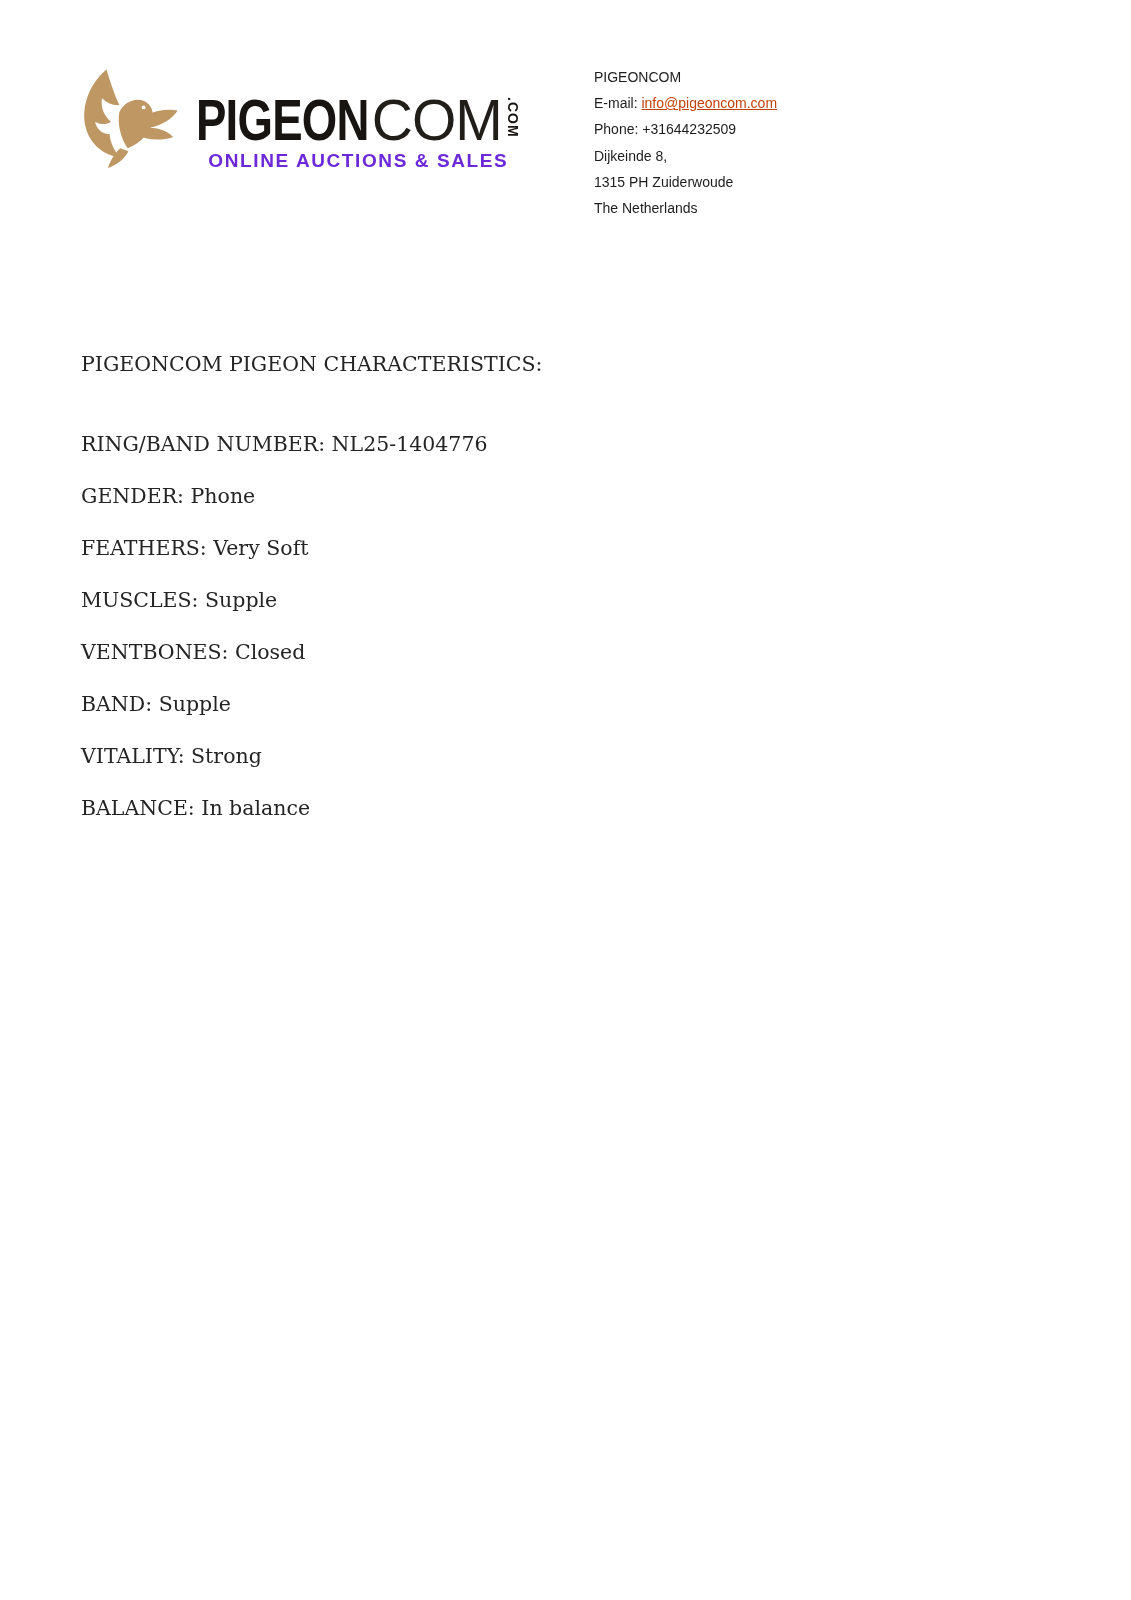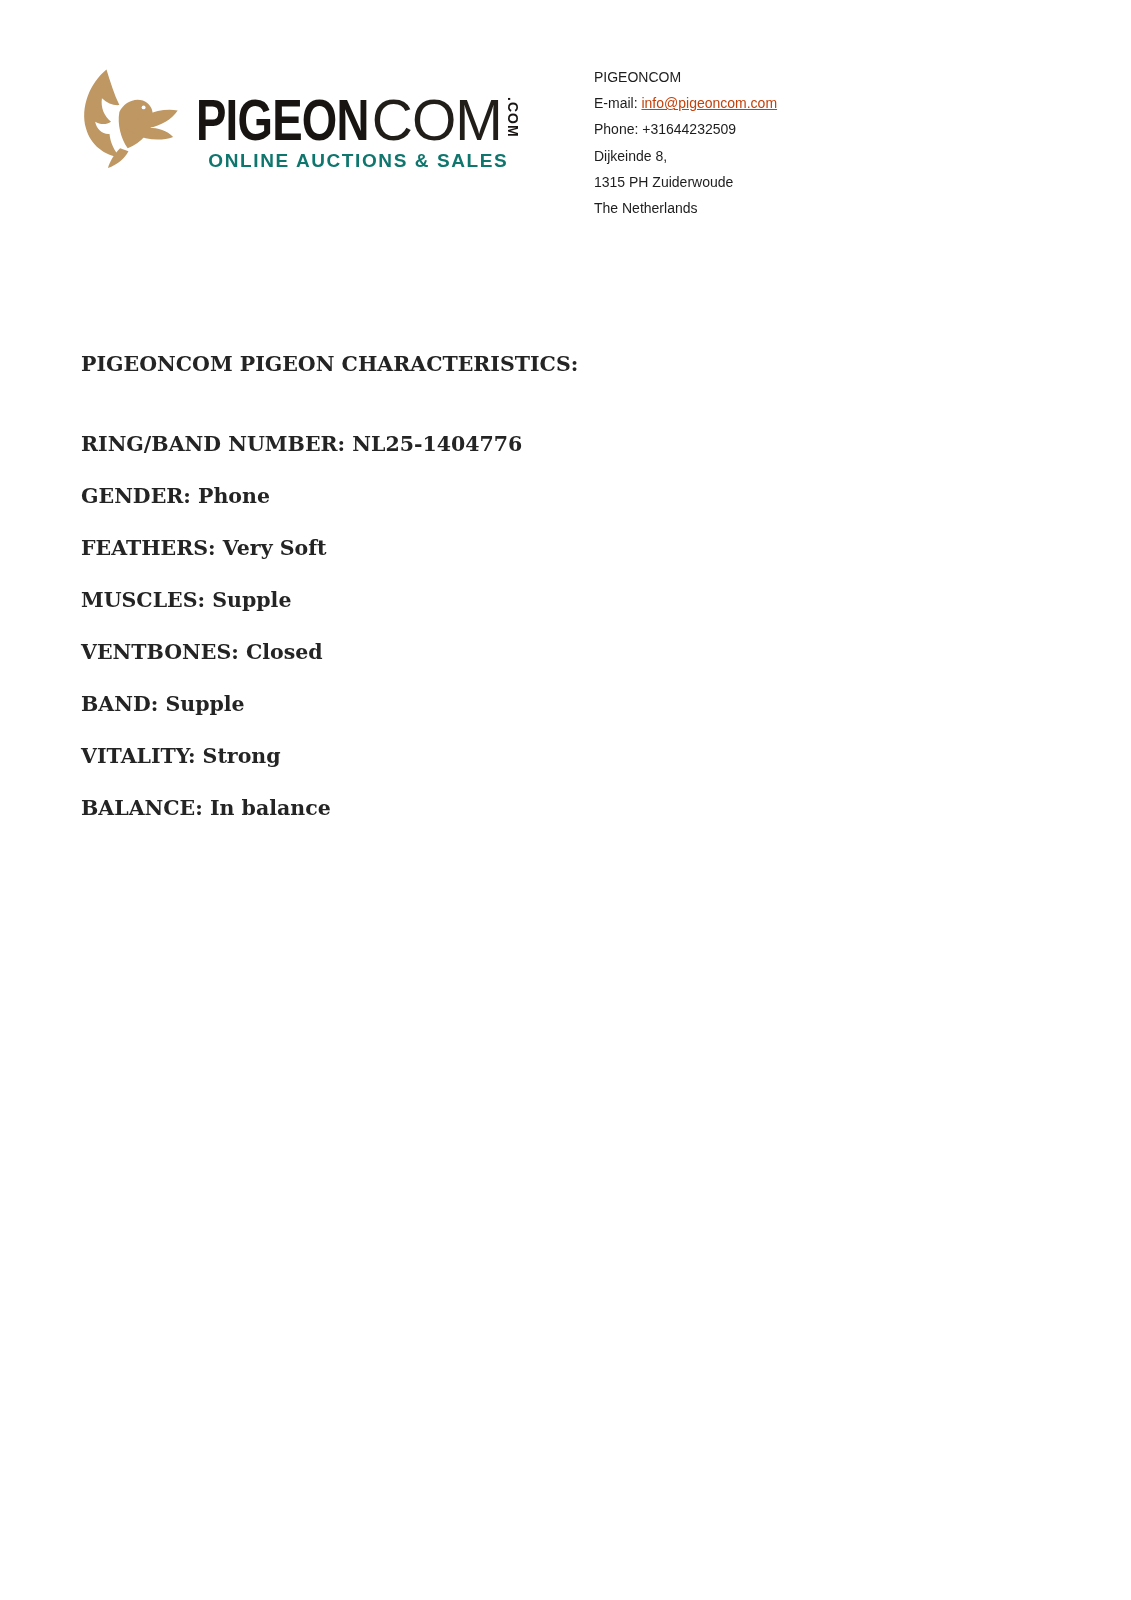--- a/index.html
+++ b/index.html
@@ -52,21 +52,21 @@
     height: 50px;
     margin-left: 3px;
     margin-top: 2px;
   }
   .tagline {
     margin-top: 3px;
     text-align: center;
     font-size: 19px;
     font-weight: bold;
     letter-spacing: 1.6px;
-    color: #0f766e;
+    color: #6d28d9;
     white-space: nowrap;
   }
 
   
   .contact {
     position: absolute;
     left: 594px;
     top: 64px;
     font-size: 14px;
     line-height: 26.2px;
@@ -79,21 +79,20 @@
   }
 
   
   .doc-body {
     position: absolute;
     left: 81px;
     top: 350px;
     font-family: "DejaVu Serif", "Liberation Serif", serif;
     font-size: 20.5px;
     color: #242424;
-    font-weight: bold;
   }
   .doc-title {
     margin: 0 0 52px 0;
     line-height: 28px;
   }
   .doc-item {
     margin: 0 0 24px 0;
     line-height: 28px;
   }
 </style>

